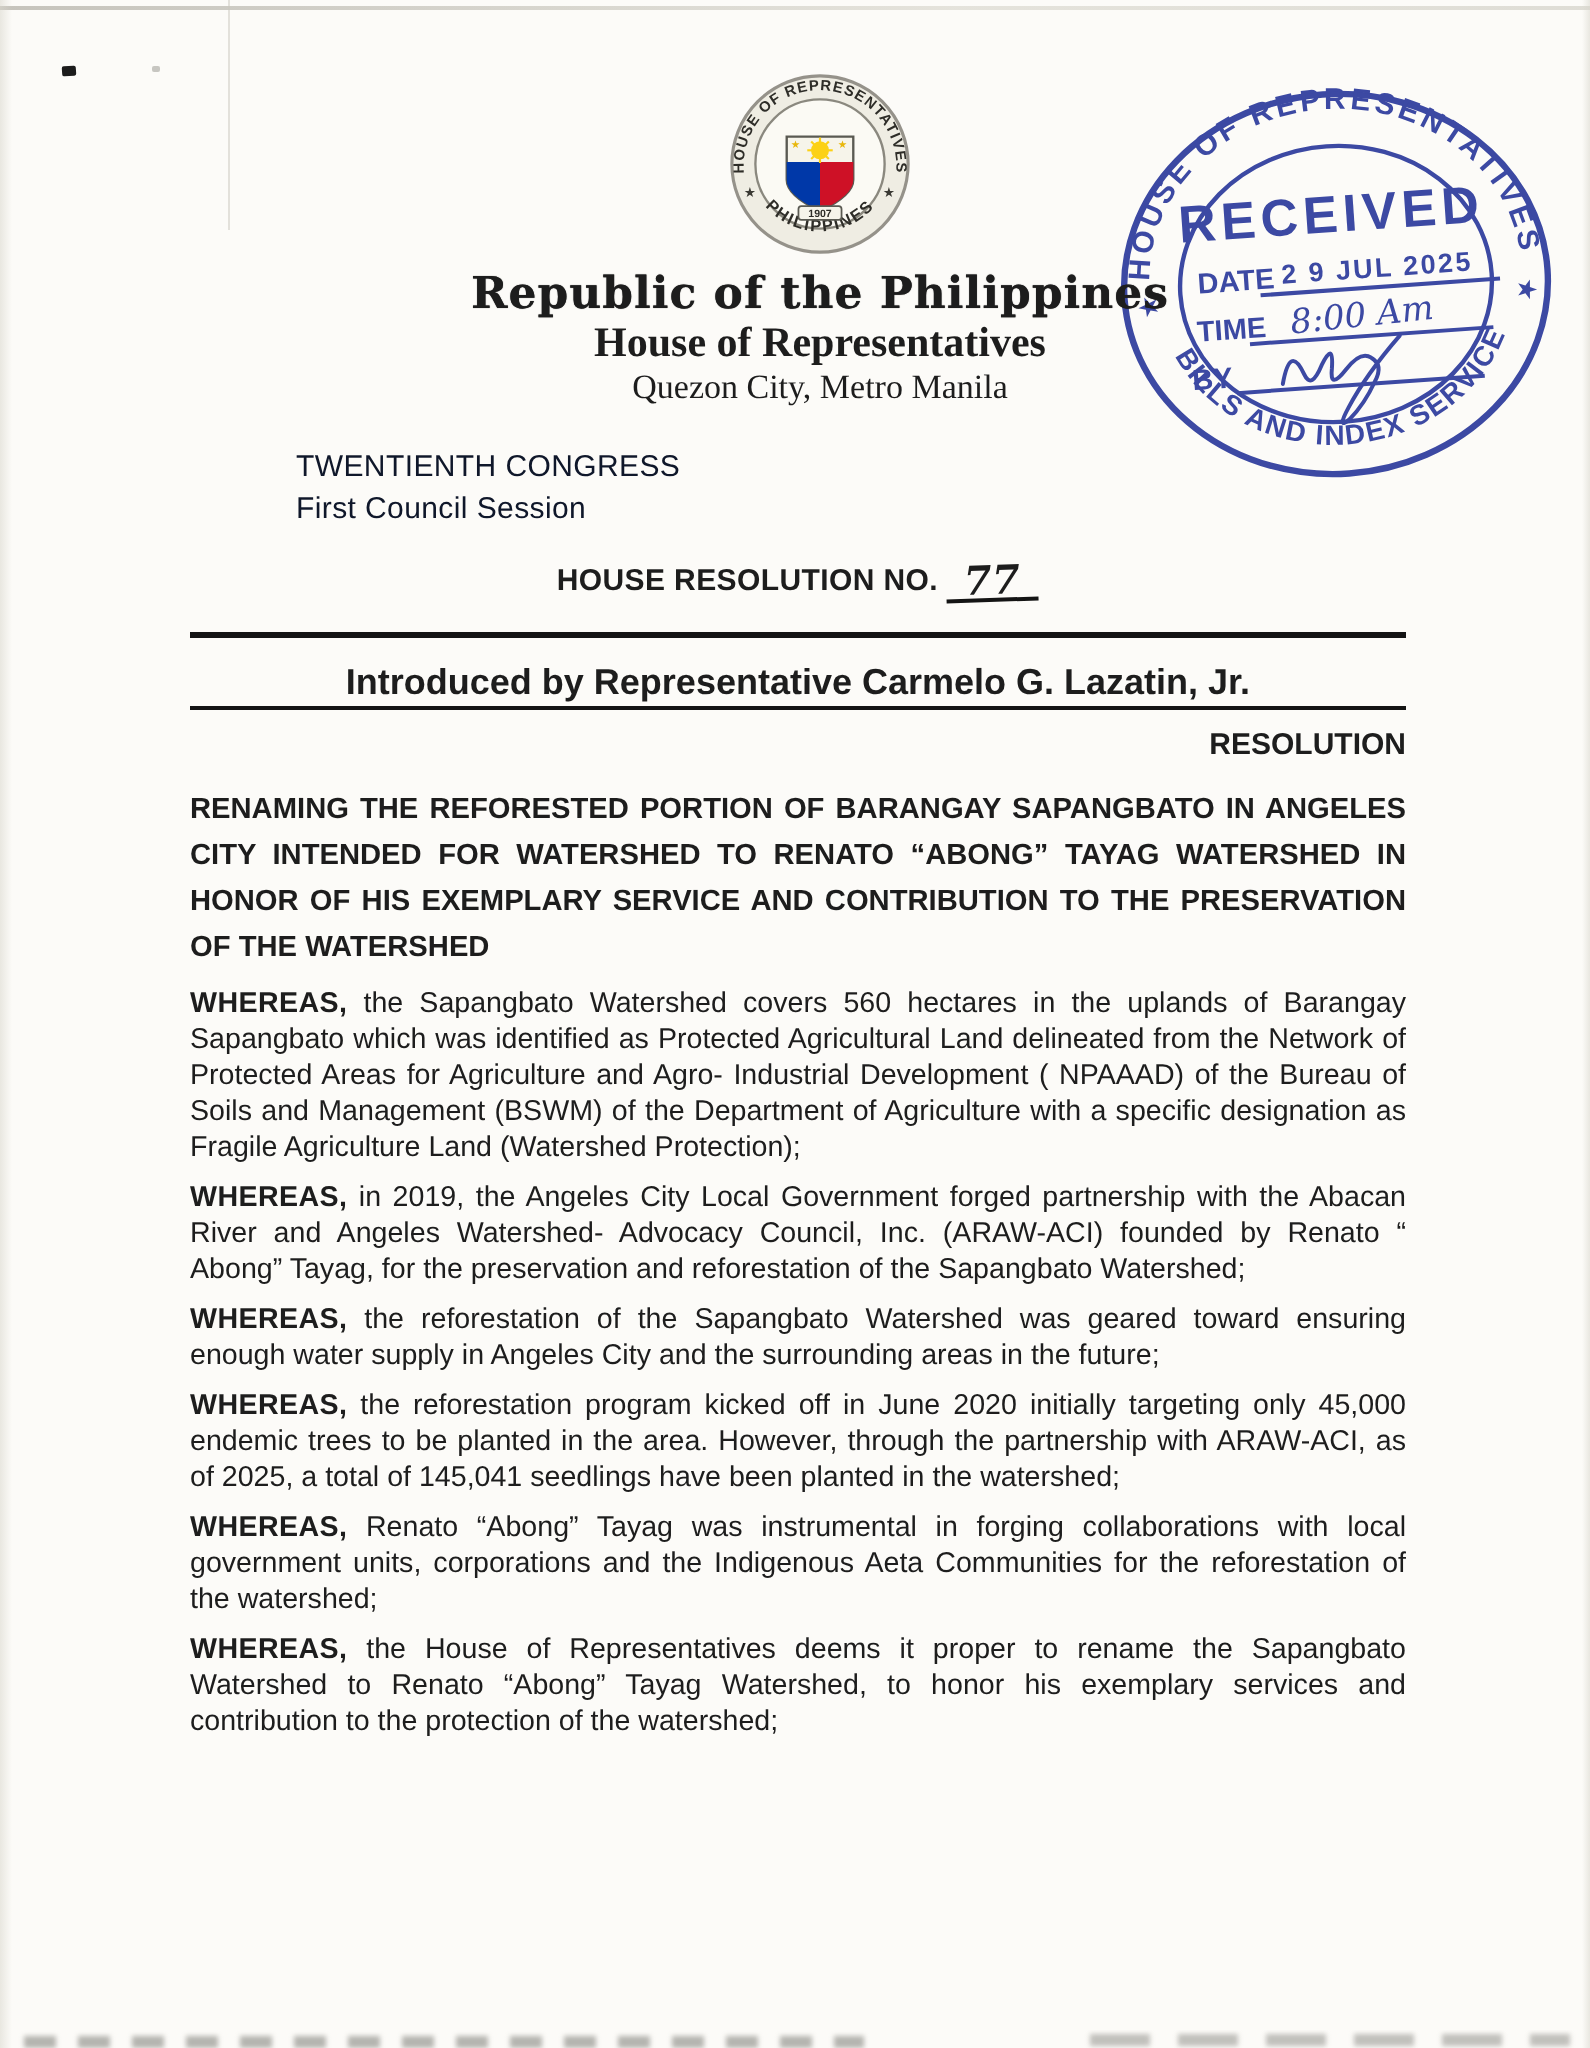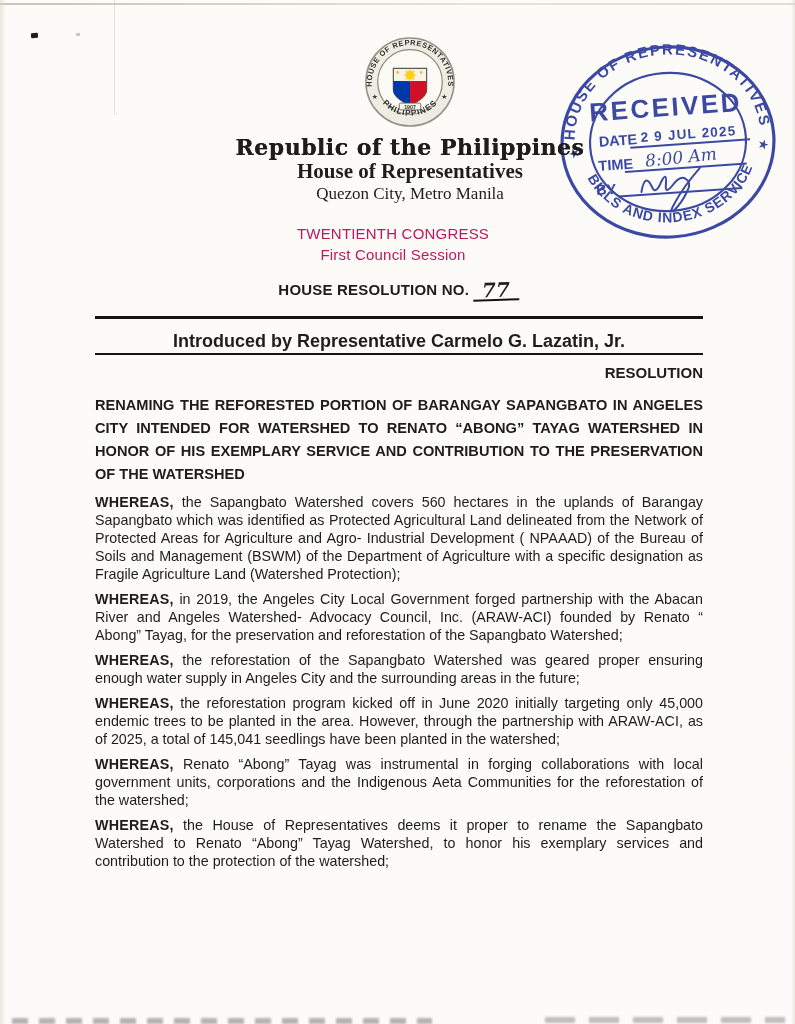--- a/index.html
+++ b/index.html
@@ -25,22 +25,22 @@
   .smudge-b{position:absolute;bottom:1px;left:545px;width:240px;height:6px;
     background:repeating-linear-gradient(90deg,rgba(120,120,114,.45) 0 30px,rgba(0,0,0,0) 30px 44px);
     filter:blur(1.2px);}
   
   .seal{position:absolute;left:363px;top:35px;width:94px;height:94px;}
   .hdr-serif{position:absolute;top:136px;left:150px;width:520px;text-align:center;line-height:1.0;}
   .republic{font-family:"DejaVu Serif",serif;font-weight:900;font-size:22px;letter-spacing:.5px;
     text-shadow:0 0 .4px currentColor;margin-bottom:3px;}
   .chamber{font-family:"Liberation Serif",serif;font-weight:700;font-size:21px;margin-bottom:3px;}
   .location{font-family:"Liberation Serif",serif;font-size:17px;}
-  .hdr-congress{position:absolute;top:223px;left:148px;width:490px;text-align:center;
-    font-size:15px;line-height:21px;letter-spacing:.2px;color:#be185d;}
+  .hdr-congress{position:absolute;top:223px;left:148px;width:490px;text-align:left;
+    font-size:15px;line-height:21px;letter-spacing:.2px;color:#0f172a;}
   .hr-no{position:absolute;top:281px;left:95px;width:608px;text-align:center;
     font-weight:700;font-size:15px;letter-spacing:.2px;}
   .hand-no{display:inline-block;font-family:"DejaVu Serif",serif;font-style:italic;font-weight:700;
     font-size:20px;line-height:15px;padding:0 9px 1px 9px;border-bottom:2.5px solid #141414;
     transform:translateY(2px) rotate(-2deg);}
   .rule1{position:absolute;top:316px;left:95px;width:608px;height:3px;background:#141414;}
   .introduced{position:absolute;top:331px;left:95px;width:608px;text-align:center;
     font-weight:700;font-size:18px;}
   .rule2{position:absolute;top:353px;left:95px;width:608px;height:2px;background:#141414;}
   
@@ -152,21 +152,21 @@
   <div class="rule1"></div>
   <div class="introduced">Introduced by Representative Carmelo G. Lazatin, Jr.</div>
   <div class="rule2"></div>
 
   <div class="content">
     <div class="res-heading">RESOLUTION</div>
     <div class="res-title">RENAMING THE REFORESTED PORTION OF BARANGAY SAPANGBATO IN ANGELES CITY INTENDED FOR WATERSHED TO RENATO “ABONG” TAYAG WATERSHED IN HONOR OF HIS EXEMPLARY SERVICE AND CONTRIBUTION TO THE PRESERVATION OF THE WATERSHED</div>
 
     <p><b>WHEREAS,</b><span> the Sapangbato Watershed covers 560 hectares in the uplands of Barangay Sapangbato which was identified as Protected Agricultural Land delineated from the Network of Protected Areas for Agriculture and Agro- Industrial Development ( NPAAAD) of the Bureau of Soils and Management (BSWM) of the Department of Agriculture with a specific designation as Fragile Agriculture Land (Watershed Protection);</span></p>
     <p><b>WHEREAS,</b><span> in 2019, the Angeles City Local Government forged partnership with the Abacan River and Angeles Watershed- Advocacy Council, Inc. (ARAW-ACI) founded by Renato “ Abong” Tayag, for the preservation and reforestation of the Sapangbato Watershed;</span></p>
-    <p><b>WHEREAS,</b><span> the reforestation of the Sapangbato Watershed was geared proper ensuring enough water supply in Angeles City and the surrounding areas in the future;</span></p>
+    <p><b>WHEREAS,</b><span> the reforestation of the Sapangbato Watershed was geared toward ensuring enough water supply in Angeles City and the surrounding areas in the future;</span></p>
     <p><b>WHEREAS,</b><span> the reforestation program kicked off in June 2020 initially targeting only 45,000 endemic trees to be planted in the area. However, through the partnership with ARAW-ACI, as of 2025, a total of 145,041 seedlings have been planted in the watershed;</span></p>
     <p><b>WHEREAS,</b><span> Renato “Abong” Tayag was instrumental in forging collaborations with local government units, corporations and the Indigenous Aeta Communities for the reforestation of the watershed;</span></p>
     <p><b>WHEREAS,</b><span> the House of Representatives deems it proper to rename the Sapangbato Watershed to Renato “Abong” Tayag Watershed, to honor his exemplary services and contribution to the protection of the watershed;</span></p>
   </div>
 
   <div class="bottom-smudge">
     <div class="smudge-a"></div>
     <div class="smudge-b"></div>
   </div>
 

